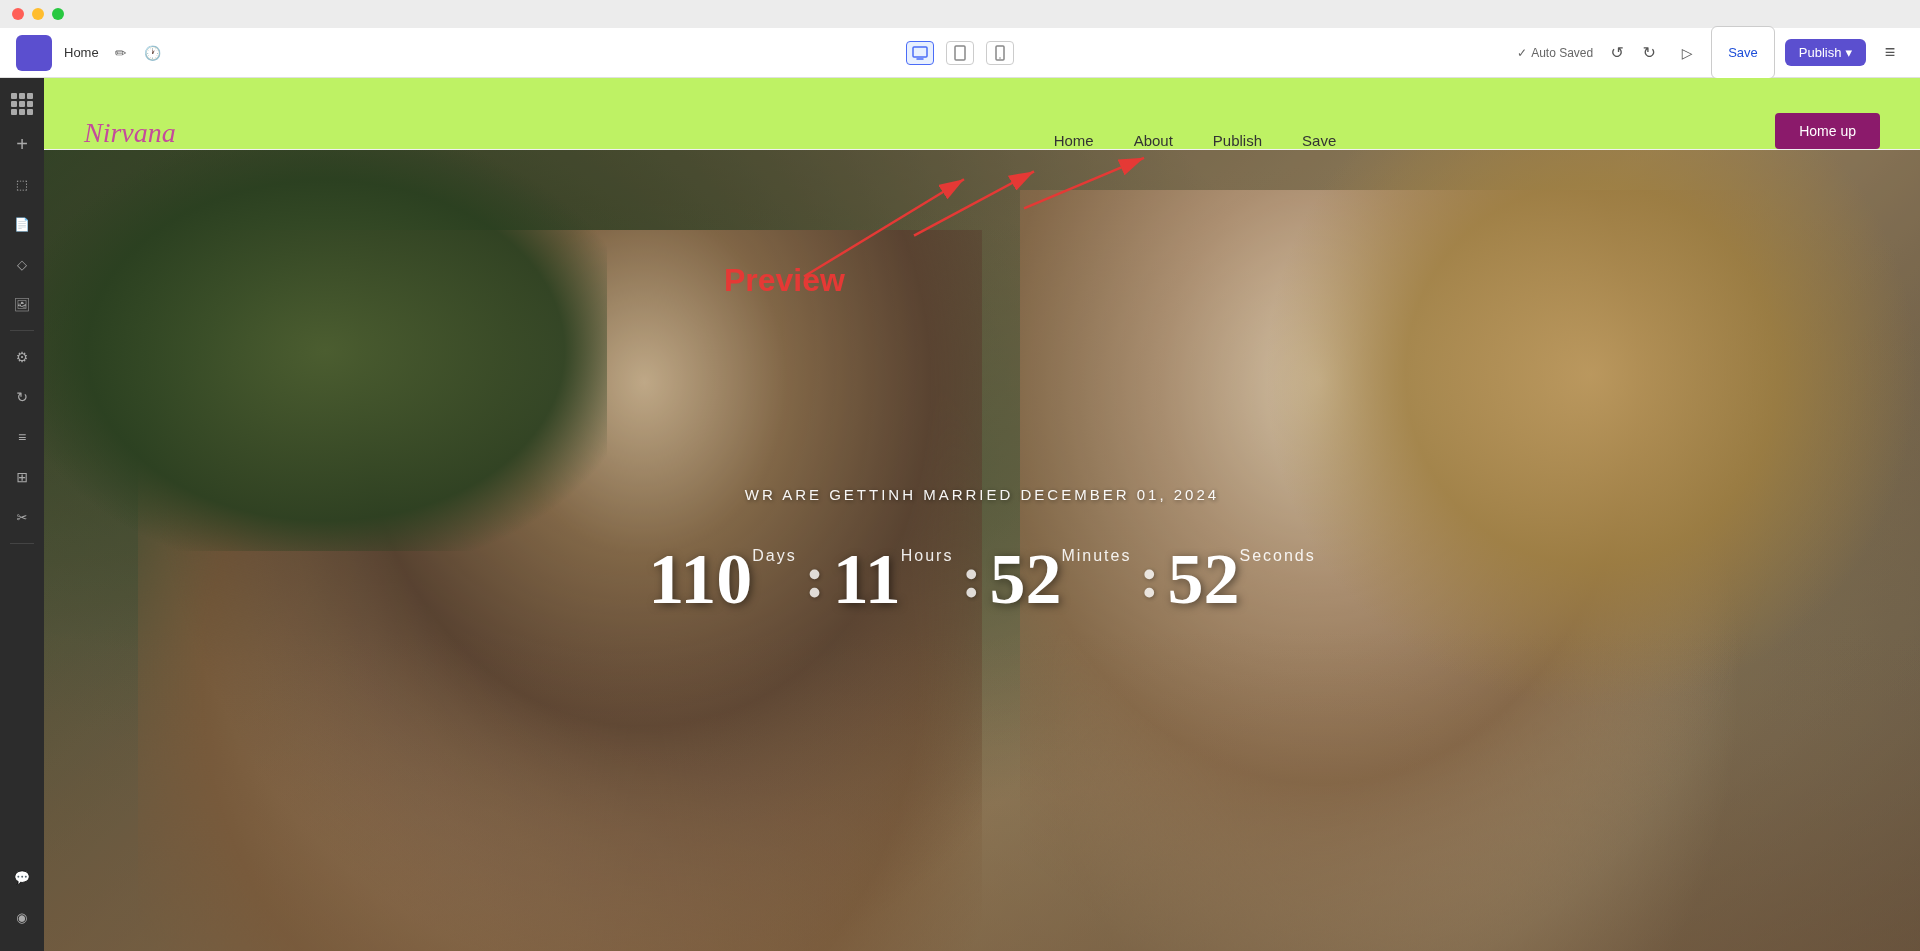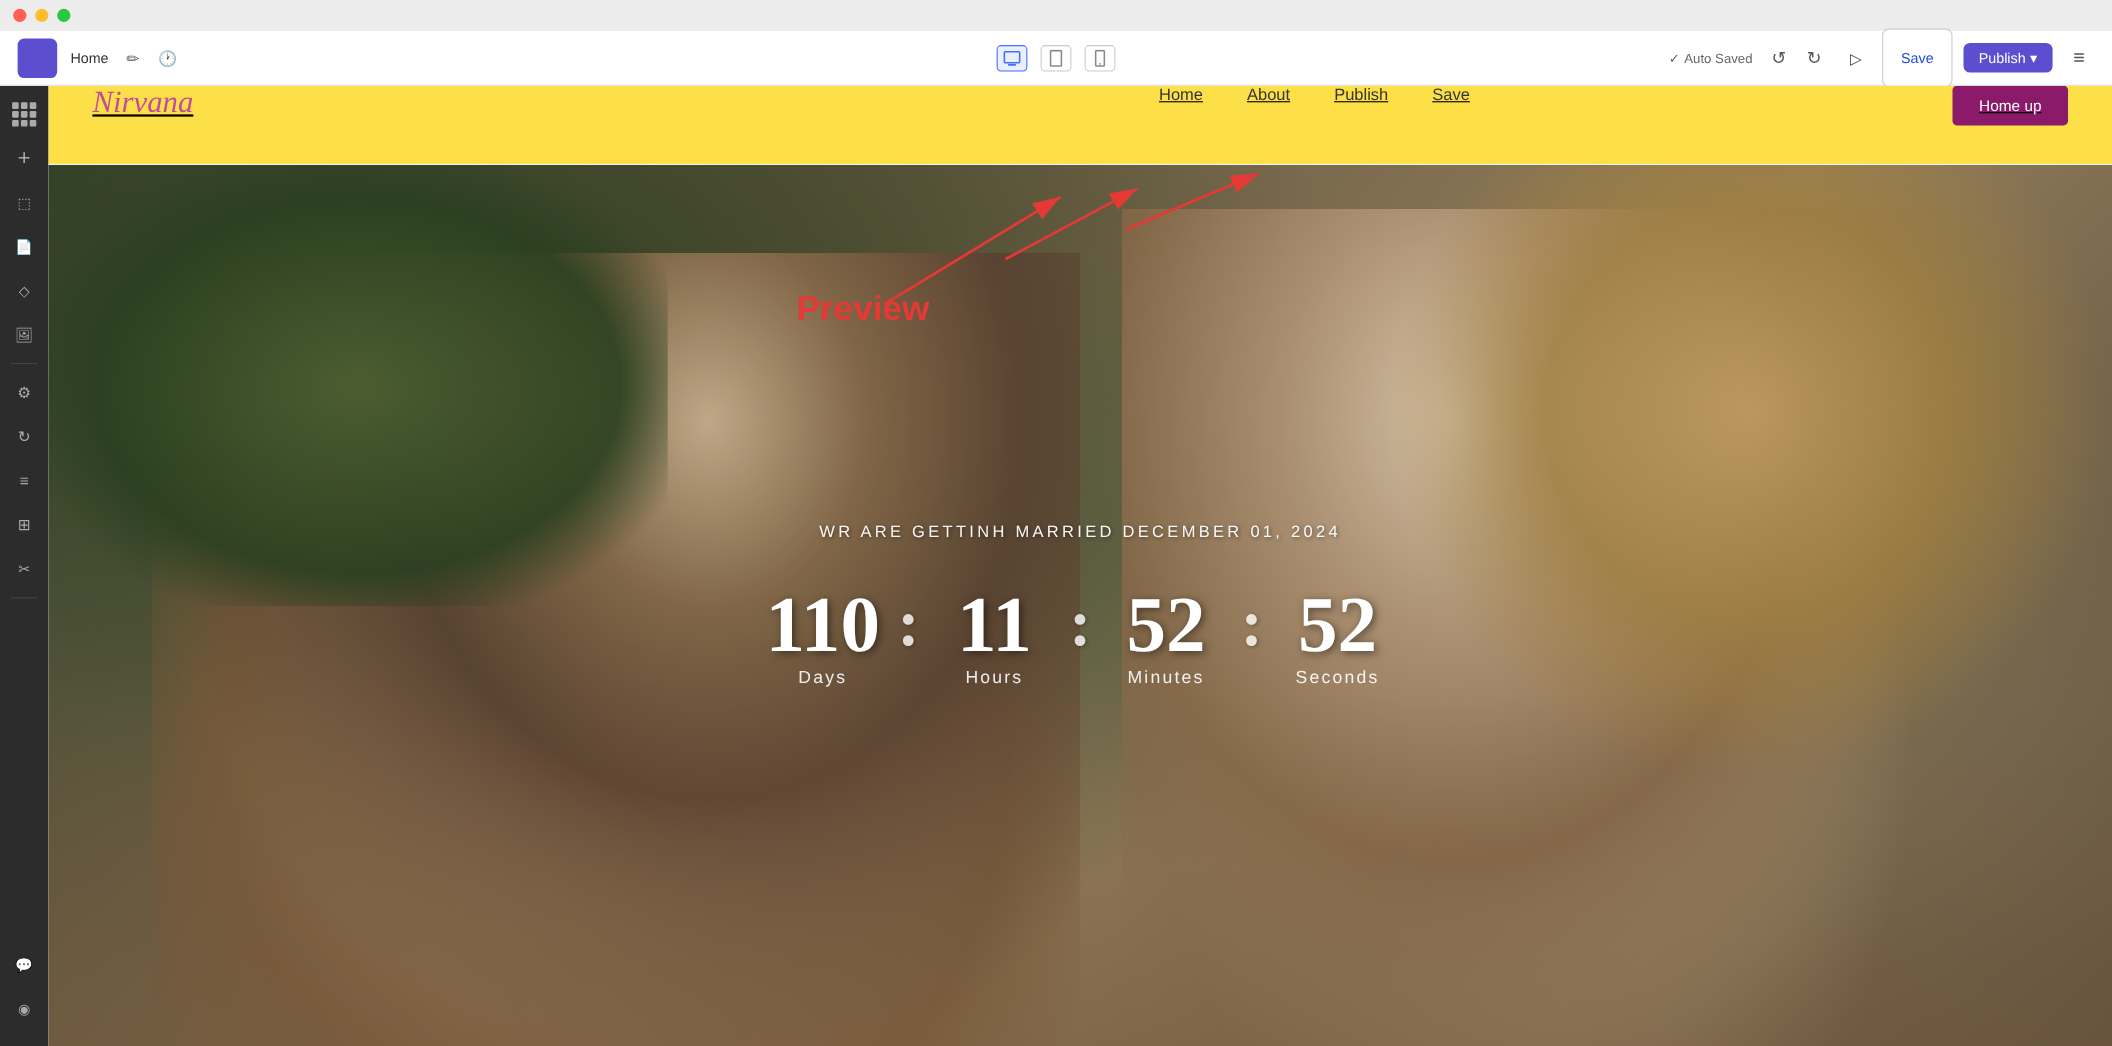--- a/index.html
+++ b/index.html
@@ -64,26 +64,26 @@
       position: relative;
     }
     .sidebar-icon.active { color: #fff; }
     .sidebar-sep { width: 24px; height: 1px; background: #444; margin: 4px 0; }
 
     
     .canvas-area { flex: 1; display: flex; flex-direction: column; overflow: hidden; position: relative; }
 
     
     .site-navbar {
-      background: #fde047;
+      background: #bef264;
       height: 72px;
-      display: flex; align-items: flex-start;
+      display: flex; align-items: flex-end;
       padding: 0 40px;
       border-bottom: 1px solid #f0f0f0;
-      position: relative; z-index: 10; text-decoration: underline;
+      position: relative; z-index: 10;
     }
     .site-logo { font-family: 'Georgia', serif; font-size: 28px; color: #c44b9b; font-style: italic; margin-right: auto; }
     .site-nav { display: flex; gap: 40px; margin: 0 auto; }
     .site-nav a { text-decoration: none; color: #333; font-size: 15px; font-weight: 500; }
     .signup-btn { padding: 10px 24px; background: #8b1a6b; color: #fff; border: none; border-radius: 4px; font-size: 14px; cursor: pointer; font-weight: 500; }
 
     
     .hero {
       flex: 1;
       position: relative;
@@ -98,21 +98,21 @@
         radial-gradient(ellipse at 70% 40%, rgba(160,140,100,0.7) 0%, transparent 45%),
         radial-gradient(ellipse at 20% 20%, rgba(60,80,40,0.9) 0%, transparent 40%),
         radial-gradient(ellipse at 80% 70%, rgba(180,160,120,0.6) 0%, transparent 50%),
         linear-gradient(135deg, #4a5e3a 0%, #8a7a5a 30%, #c4a87a 60%, #6a5a4a 100%);
     }
     .hero-overlay { position: absolute; inset: 0; background: rgba(0,0,0,0.25); }
     .hero-content { position: relative; z-index: 5; text-align: center; color: #fff; }
     .hero-title { font-family: 'Georgia', 'Times New Roman', serif; font-size: 80px; font-weight: bold; margin-bottom: 16px; text-shadow: 2px 2px 8px rgba(0,0,0,0.5); letter-spacing: -1px; }
     .hero-subtitle { font-size: 15px; letter-spacing: 3px; text-transform: uppercase; margin-bottom: 40px; opacity: 0.95; text-shadow: 1px 1px 4px rgba(0,0,0,0.5); }
     .countdown { display: flex; align-items: flex-start; gap: 0; justify-content: center; }
-    .countdown-item { display: flex; flex-direction: column; align-items: center; min-width: 120px; }
+    .countdown-item { display: flex; flex-direction: row; align-items: flex-start; min-width: 120px; }
     .countdown-num { font-family: 'Georgia', serif; font-size: 72px; font-weight: bold; line-height: 1; text-shadow: 2px 2px 8px rgba(0,0,0,0.5); }
     .countdown-label { font-size: 16px; text-transform: capitalize; letter-spacing: 2px; opacity: 0.9; margin-top: 4px; }
     .countdown-sep { font-family: 'Georgia', serif; font-size: 60px; font-weight: bold; line-height: 1; opacity: 0.8; padding: 0 8px; margin-top: 4px; text-shadow: 1px 1px 4px rgba(0,0,0,0.4); }
   </style>
 </head>
 <body>
 
 <div class="titlebar">
   <div class="traffic-light tl-red"></div>
   <div class="traffic-light tl-yellow"></div>

